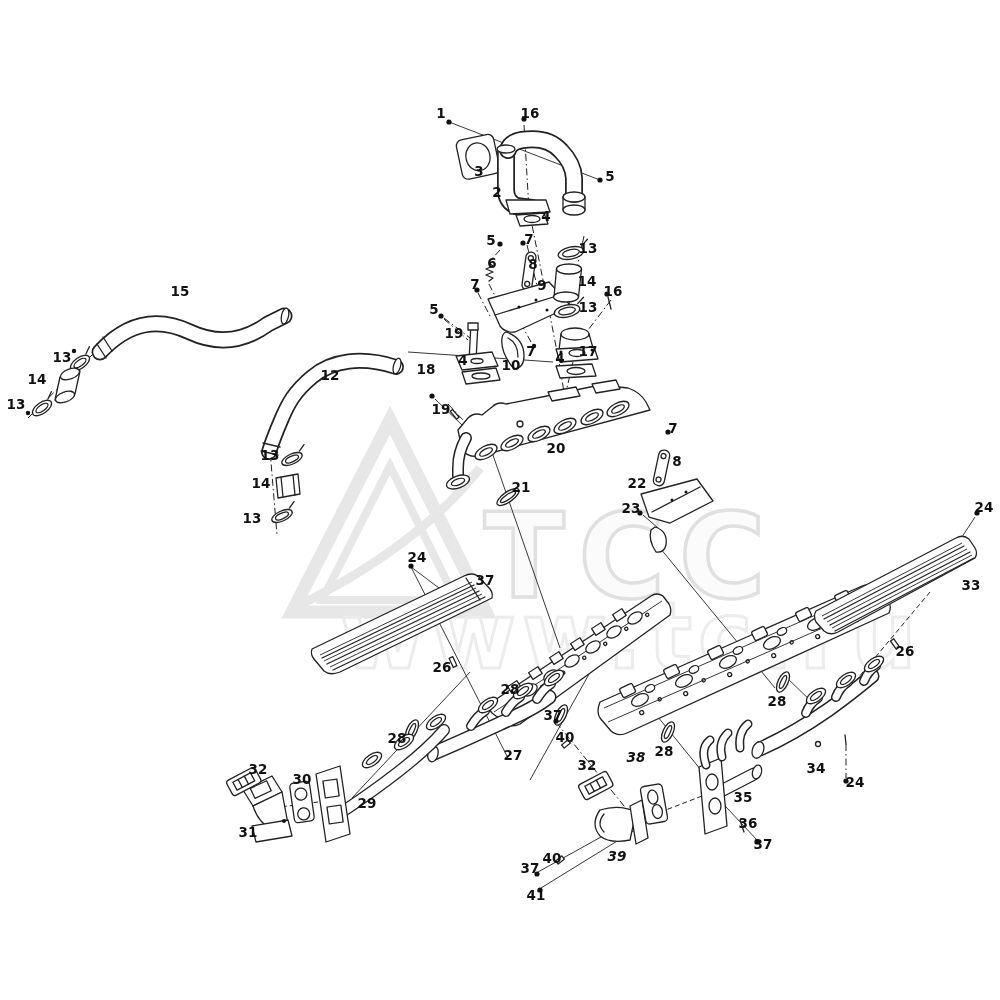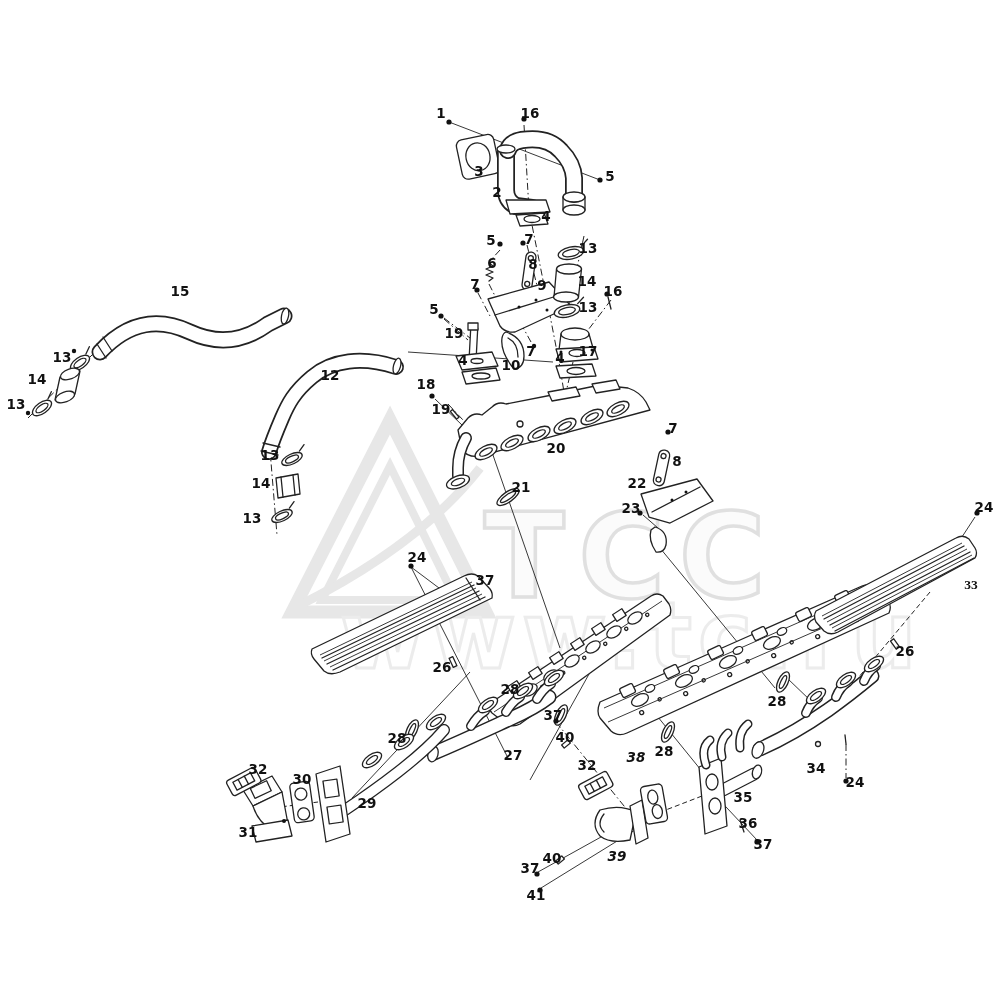--- a/index.html
+++ b/index.html
@@ -568,40 +568,40 @@
       <div class="callout" style="left: 511px; top: 365px; text-align: right;">10</div>
       <div class="callout" style="left: 560px; top: 358px;">4</div>
       <div class="callout" style="left: 180px; top: 291px;">15</div>
       <div class="callout" style="left: 62px; top: 357px;">13</div>
       <div class="callout" style="left: 37px; top: 379px;">14</div>
       <div class="callout" style="left: 16px; top: 404px;">13</div>
       <div class="callout" style="left: 330px; top: 375px;">12</div>
       <div class="callout" style="left: 270px; top: 455px;">13</div>
       <div class="callout" style="left: 261px; top: 483px;">14</div>
       <div class="callout" style="left: 252px; top: 518px;">13</div>
-      <div class="callout" style="left: 426px; top: 384px; text-align: center;">18</div>
+      <div class="callout" style="left: 426px; top: 369px; text-align: center;">18</div>
       <div class="callout" style="left: 441px; top: 409px;">19</div>
       <div class="callout" style="left: 556px; top: 448px;">20</div>
       <div class="callout" style="left: 521px; top: 487px;">21</div>
       <div class="callout" style="left: 673px; top: 428px;">7</div>
       <div class="callout" style="left: 677px; top: 461px;">8</div>
       <div class="callout" style="left: 637px; top: 483px;">22</div>
       <div class="callout" style="left: 631px; top: 508px;">23</div>
       <div class="callout" style="left: 417px; top: 557px;">24</div>
       <div class="callout" style="left: 485px; top: 580px;">37</div>
       <div class="callout" style="left: 442px; top: 667px;">26</div>
       <div class="callout" style="left: 510px; top: 689px;">28</div>
       <div class="callout" style="left: 397px; top: 738px;">28</div>
       <div class="callout" style="left: 484px; top: 755px; margin-left: 29px;">27</div>
       <div class="callout" style="left: 258px; top: 769px;">32</div>
       <div class="callout" style="left: 302px; top: 779px;">30</div>
       <div class="callout" style="left: 248px; top: 832px;">31</div>
       <div class="callout" style="left: 367px; top: 803px;">29</div>
       <div class="callout" style="left: 984px; top: 507px;">24</div>
-      <div class="callout" style="left: 971px; top: 585px; font-family: Liberation Serif, serif;">33</div>
+      <div class="callout" style="left: 971px; top: 585px;">33</div>
       <div class="callout" style="left: 905px; top: 651px;">26</div>
       <div class="callout" style="left: 777px; top: 701px;">28</div>
       <div class="callout" style="left: 816px; top: 768px;">34</div>
       <div class="callout" style="left: 855px; top: 782px;">24</div>
       <div class="callout" style="left: 553px; top: 715px;">37</div>
       <div class="callout" style="left: 565px; top: 737px;">40</div>
       <div class="callout" style="left: 587px; top: 765px;">32</div>
       <div class="callout" style="left: 636px; top: 757px; font-style: italic;">38</div>
       <div class="callout" style="left: 743px; top: 797px;">35</div>
       <div class="callout" style="left: 748px; top: 823px;">36</div>

